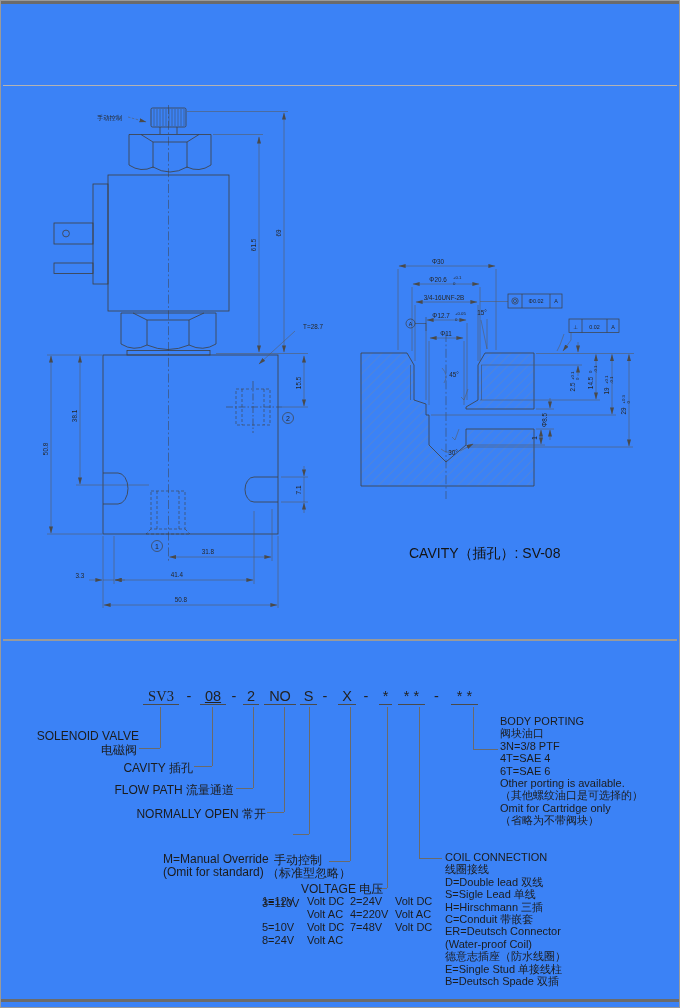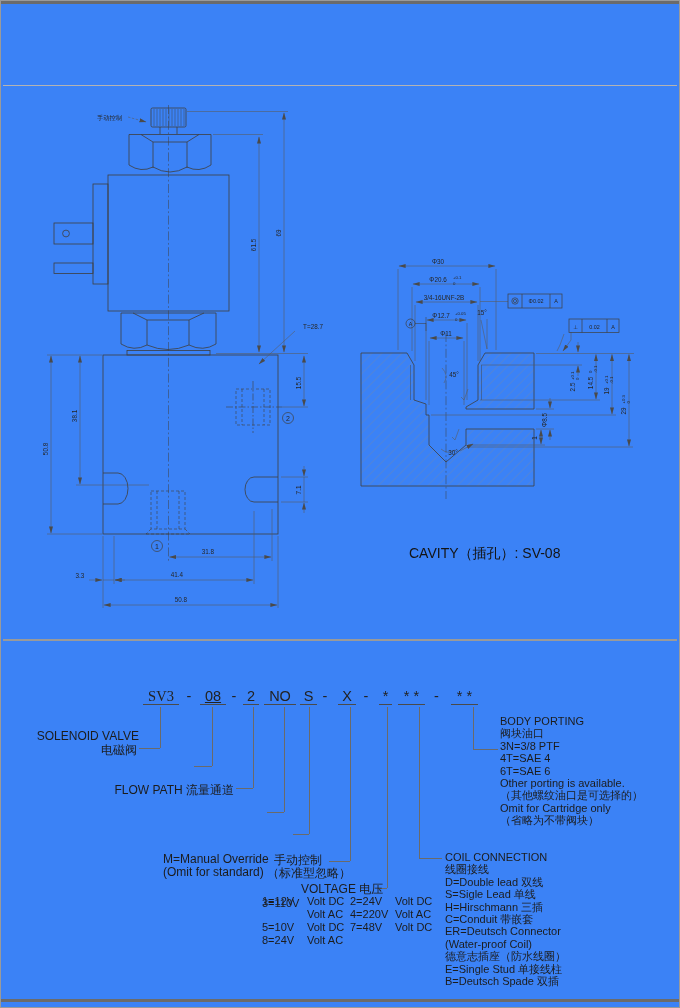--- a/index.html
+++ b/index.html
@@ -298,21 +298,23 @@
   <div class="hl" style="left:328px;top:860px;width:21px;"></div>
   <div class="vl" style="left:386px;top:706px;height:181px;"></div>
   <div class="hl" style="left:377px;top:887px;width:9px;"></div>
   <div class="vl" style="left:418px;top:706px;height:151px;"></div>
   <div class="hl" style="left:418px;top:857px;width:23px;"></div>
   <div class="vl" style="left:472px;top:706px;height:42px;"></div>
   <div class="hl" style="left:472px;top:748px;width:25px;"></div>
 
   <div class="abs lbl rt" style="left:0;width:138px;top:728px;">SOLENOID VALVE</div>
   <div class="abs lbl rt" style="left:0;width:136px;top:741px;">电磁阀</div>
+  <div class="abs lbl rt" style="left:0;width:192px;top:759px;">CAVITY  插孔</div>
   <div class="abs lbl rt" style="left:0;width:233px;top:781px;">FLOW PATH  流量通道</div>
+  <div class="abs lbl rt" style="left:0;width:265px;top:805px;">NORMALLY OPEN  常开</div>
   <div class="abs lbl" style="left:162px;top:851px;">M=Manual Override</div>
   <div class="abs lbl" style="left:162px;top:864px;">(Omit for standard)</div>
   <div class="abs lbl" style="left:273px;top:851px;">手动控制</div>
   <div class="abs lbl" style="left:266px;top:864px;">（标准型忽略）</div>
   <div class="abs lbl" style="left:300px;top:880px;">VOLTAGE  电压</div>
 
   <div>
     <span class="abs small" style="left:261px;top:894px;">1=12V</span>
     <span class="abs small" style="left:306px;top:894px;">Volt DC</span>
     <span class="abs small" style="left:349px;top:894px;">2=24V</span>

